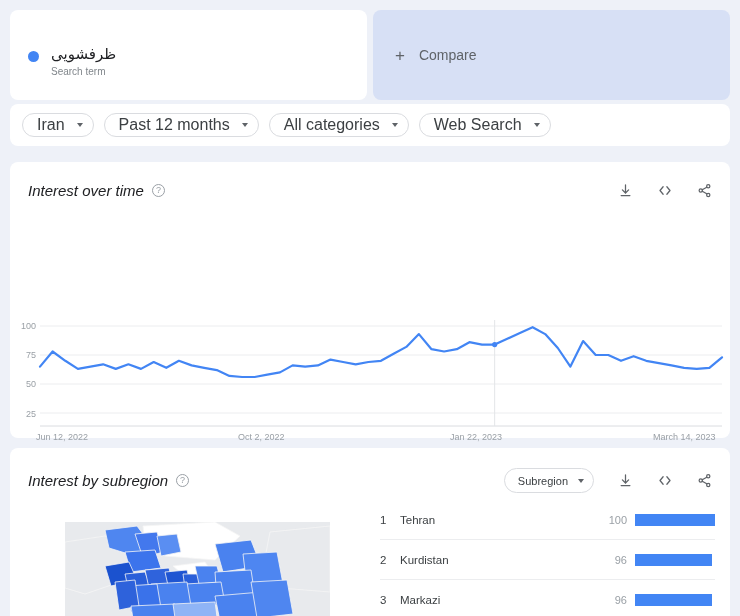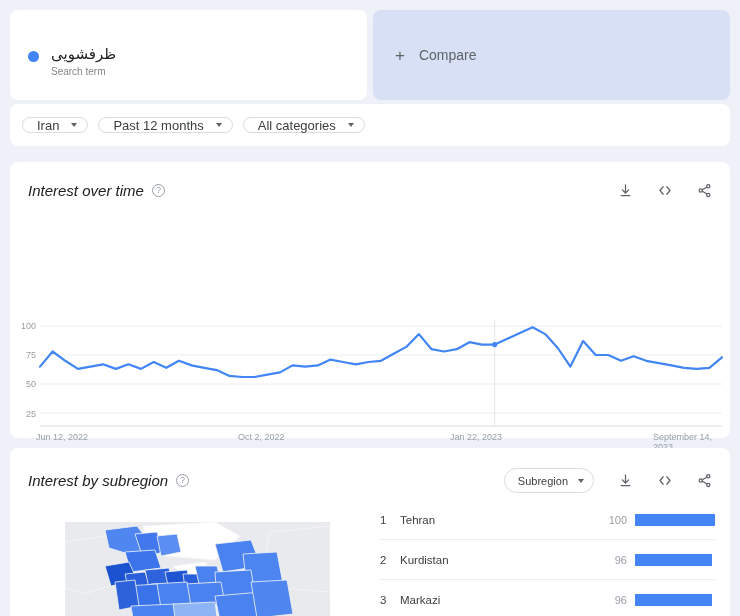--- a/index.html
+++ b/index.html
@@ -48,23 +48,23 @@
   .compare-label { font-size: 14px; color: #5f6368; }
 
   
   .filters {
     position: absolute; left: 10px; top: 104px;
     width: 720px; height: 42px;
     background: #fff; border-radius: 8px;
     display: flex; align-items: center; padding-left: 12px; gap: 10px;
   }
   .chip {
-    height: 16px; border: 1px solid #dadce0; border-radius: 13px;
+    height: 24px; border: 1px solid #dadce0; border-radius: 13px;
     display: flex; align-items: center; padding: 0 10px 0 14px;
-    font-size: 13px; color: #3c4043; background: #fff; cursor: pointer;
+    font-size: 16px; color: #3c4043; background: #fff; cursor: pointer;
     white-space: nowrap;
   }
   .chip .caret {
     margin-left: 12px; width: 0; height: 0;
     border-left: 3.5px solid transparent;
     border-right: 3.5px solid transparent;
     border-top: 4px solid #5f6368;
   }
 
   
@@ -173,20 +173,24 @@
       <span class="caret"></span>
     </div>
     <div class="chip">
       <span>Past 12 months</span>
       <span class="caret"></span>
     </div>
     <div class="chip">
       <span>All categories</span>
       <span class="caret"></span>
     </div>
+    <div class="chip">
+      <span>Web Search</span>
+      <span class="caret"></span>
+    </div>
   </div>
 
   <div class="card iot">
     <div class="card-head">
       <span class="card-title">Interest over time</span>
       <span class="help-icon">?</span>
       <span class="head-actions">
         <span class="act">
           <svg width="15" height="15" viewBox="0 0 24 24" fill="none" stroke="#5f6368" stroke-width="2" stroke-linecap="round">
             <path d="M12 3v11"></path>
@@ -214,21 +218,21 @@
 
     <div class="chart-wrap">
       <div class="ylab" style="left:4px; top:101px;">100</div>
       <div class="ylab" style="left:4px; top:130px;">75</div>
       <div class="ylab" style="left:4px; top:159px;">50</div>
       <div class="ylab" style="left:4px; top:189px;">25</div>
 
       <div class="xlab" style="left:26px;">Jun 12, 2022</div>
       <div class="xlab" style="left:228px;">Oct 2, 2022</div>
       <div class="xlab" style="left:440px;">Jan 22, 2023</div>
-      <div class="xlab" style="left:643px;">September 14, 2023</div>
+      <div class="xlab" style="left:643px;">March 14, 2023</div>
 
       <svg class="chart-svg" id="trend-svg" width="720" height="218">
           <line x1="30" x2="712" y1="193" y2="193" stroke="#ecedef" stroke-width="1"></line>
           <line x1="30" x2="712" y1="164" y2="164" stroke="#ecedef" stroke-width="1"></line>
           <line x1="30" x2="712" y1="135" y2="135" stroke="#ecedef" stroke-width="1"></line>
           <line x1="30" x2="712" y1="106" y2="106" stroke="#ecedef" stroke-width="1"></line>
           <line x1="30" x2="712" y1="206" y2="206" stroke="#dadce0" stroke-width="1"></line>
           <line x1="484.66666666666663" x2="484.66666666666663" y1="100" y2="206" stroke="#e3e5e8" stroke-width="1"></line>
           <path d="M30.0 146.6 L42.6 131.5 L55.3 140.8 L67.9 148.9 L80.5 146.6 L93.1 144.3 L105.8 148.9 L118.4 144.3 L131.0 148.9 L143.7 142.0 L156.3 147.8 L168.9 140.8 L181.6 145.4 L194.2 147.8 L206.8 150.1 L219.4 155.9 L232.1 157.0 L244.7 157.0 L257.3 154.7 L270.0 152.4 L282.6 145.4 L295.2 146.6 L307.9 145.4 L320.5 139.6 L333.1 142.0 L345.7 144.3 L358.4 142.0 L371.0 140.8 L383.6 133.8 L396.3 126.9 L408.9 114.1 L421.5 129.2 L434.1 131.5 L446.8 129.2 L459.4 122.2 L472.0 124.6 L484.7 124.6 L497.3 118.8 L509.9 113.0 L522.6 107.2 L535.2 114.1 L547.8 128.0 L560.4 146.6 L573.1 121.1 L585.7 135.0 L598.3 135.0 L611.0 140.8 L623.6 136.2 L636.2 140.8 L648.9 143.1 L661.5 145.4 L674.1 147.8 L686.7 148.9 L699.4 147.8 L712.0 137.3" fill="none" stroke="#4285f4" stroke-width="2.2" stroke-linejoin="round" stroke-linecap="round"></path>
           <circle cx="484.66666666666663" cy="124.56" r="2.6" fill="#4285f4"></circle>

